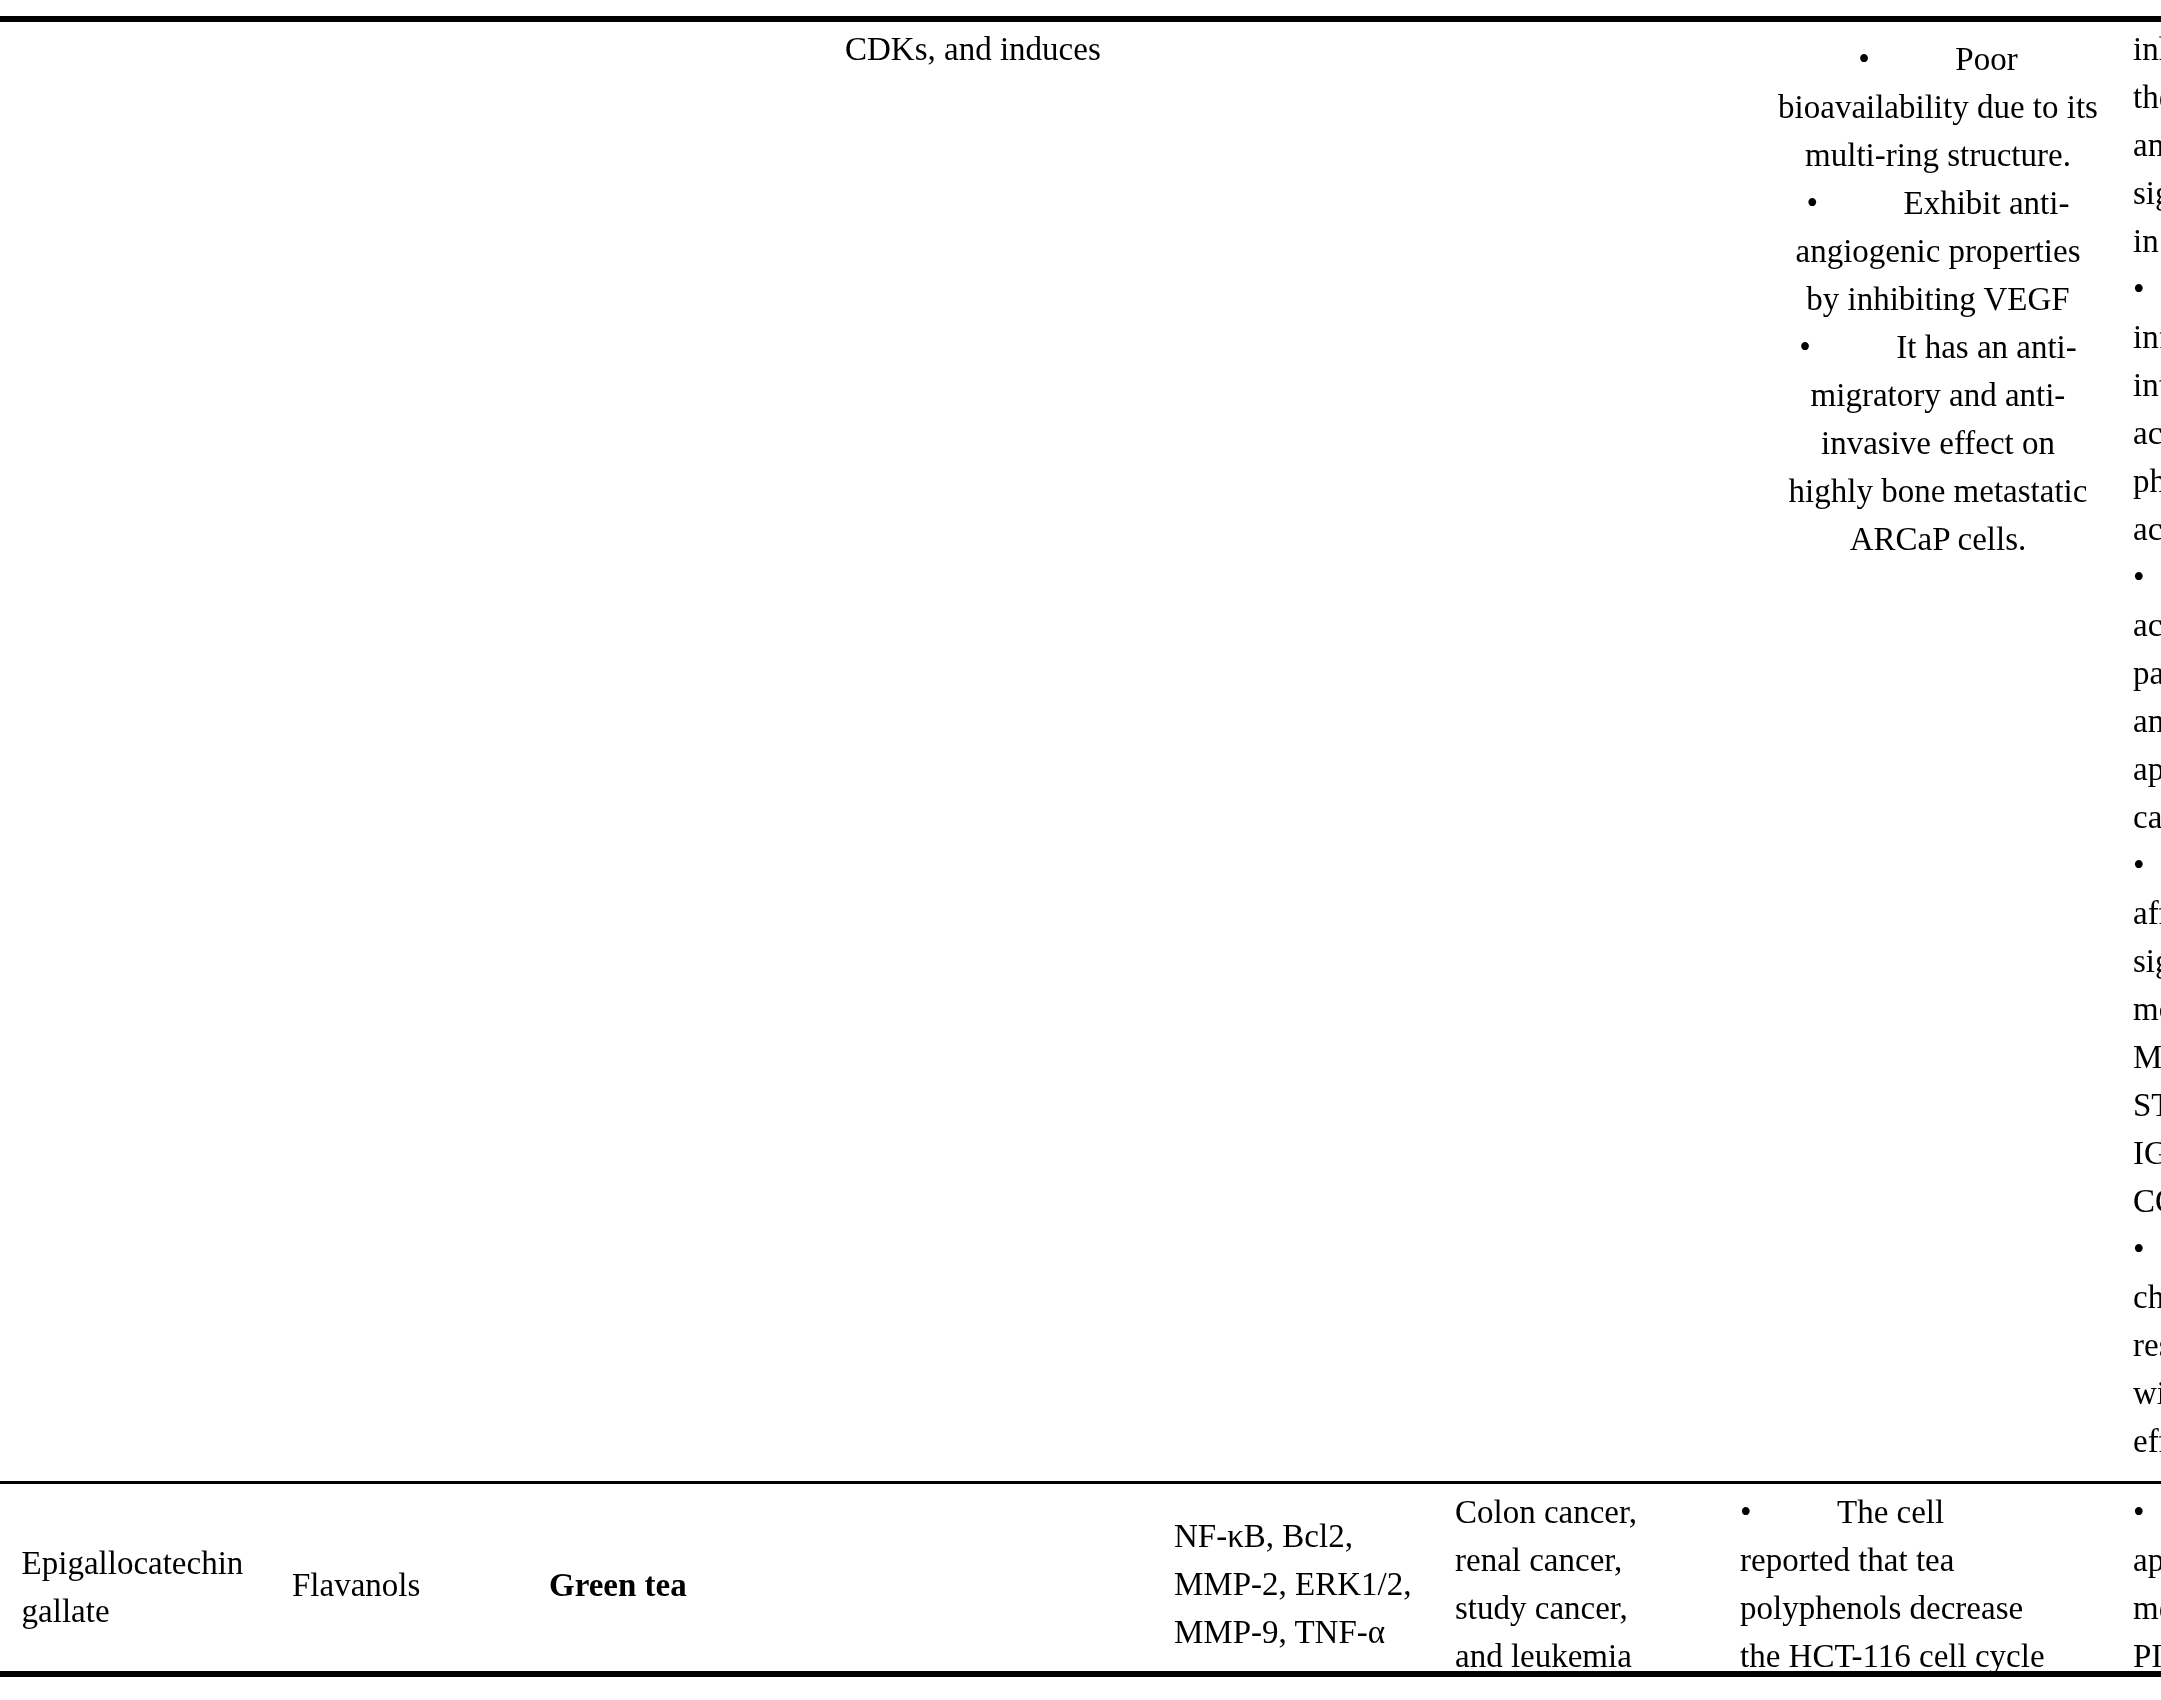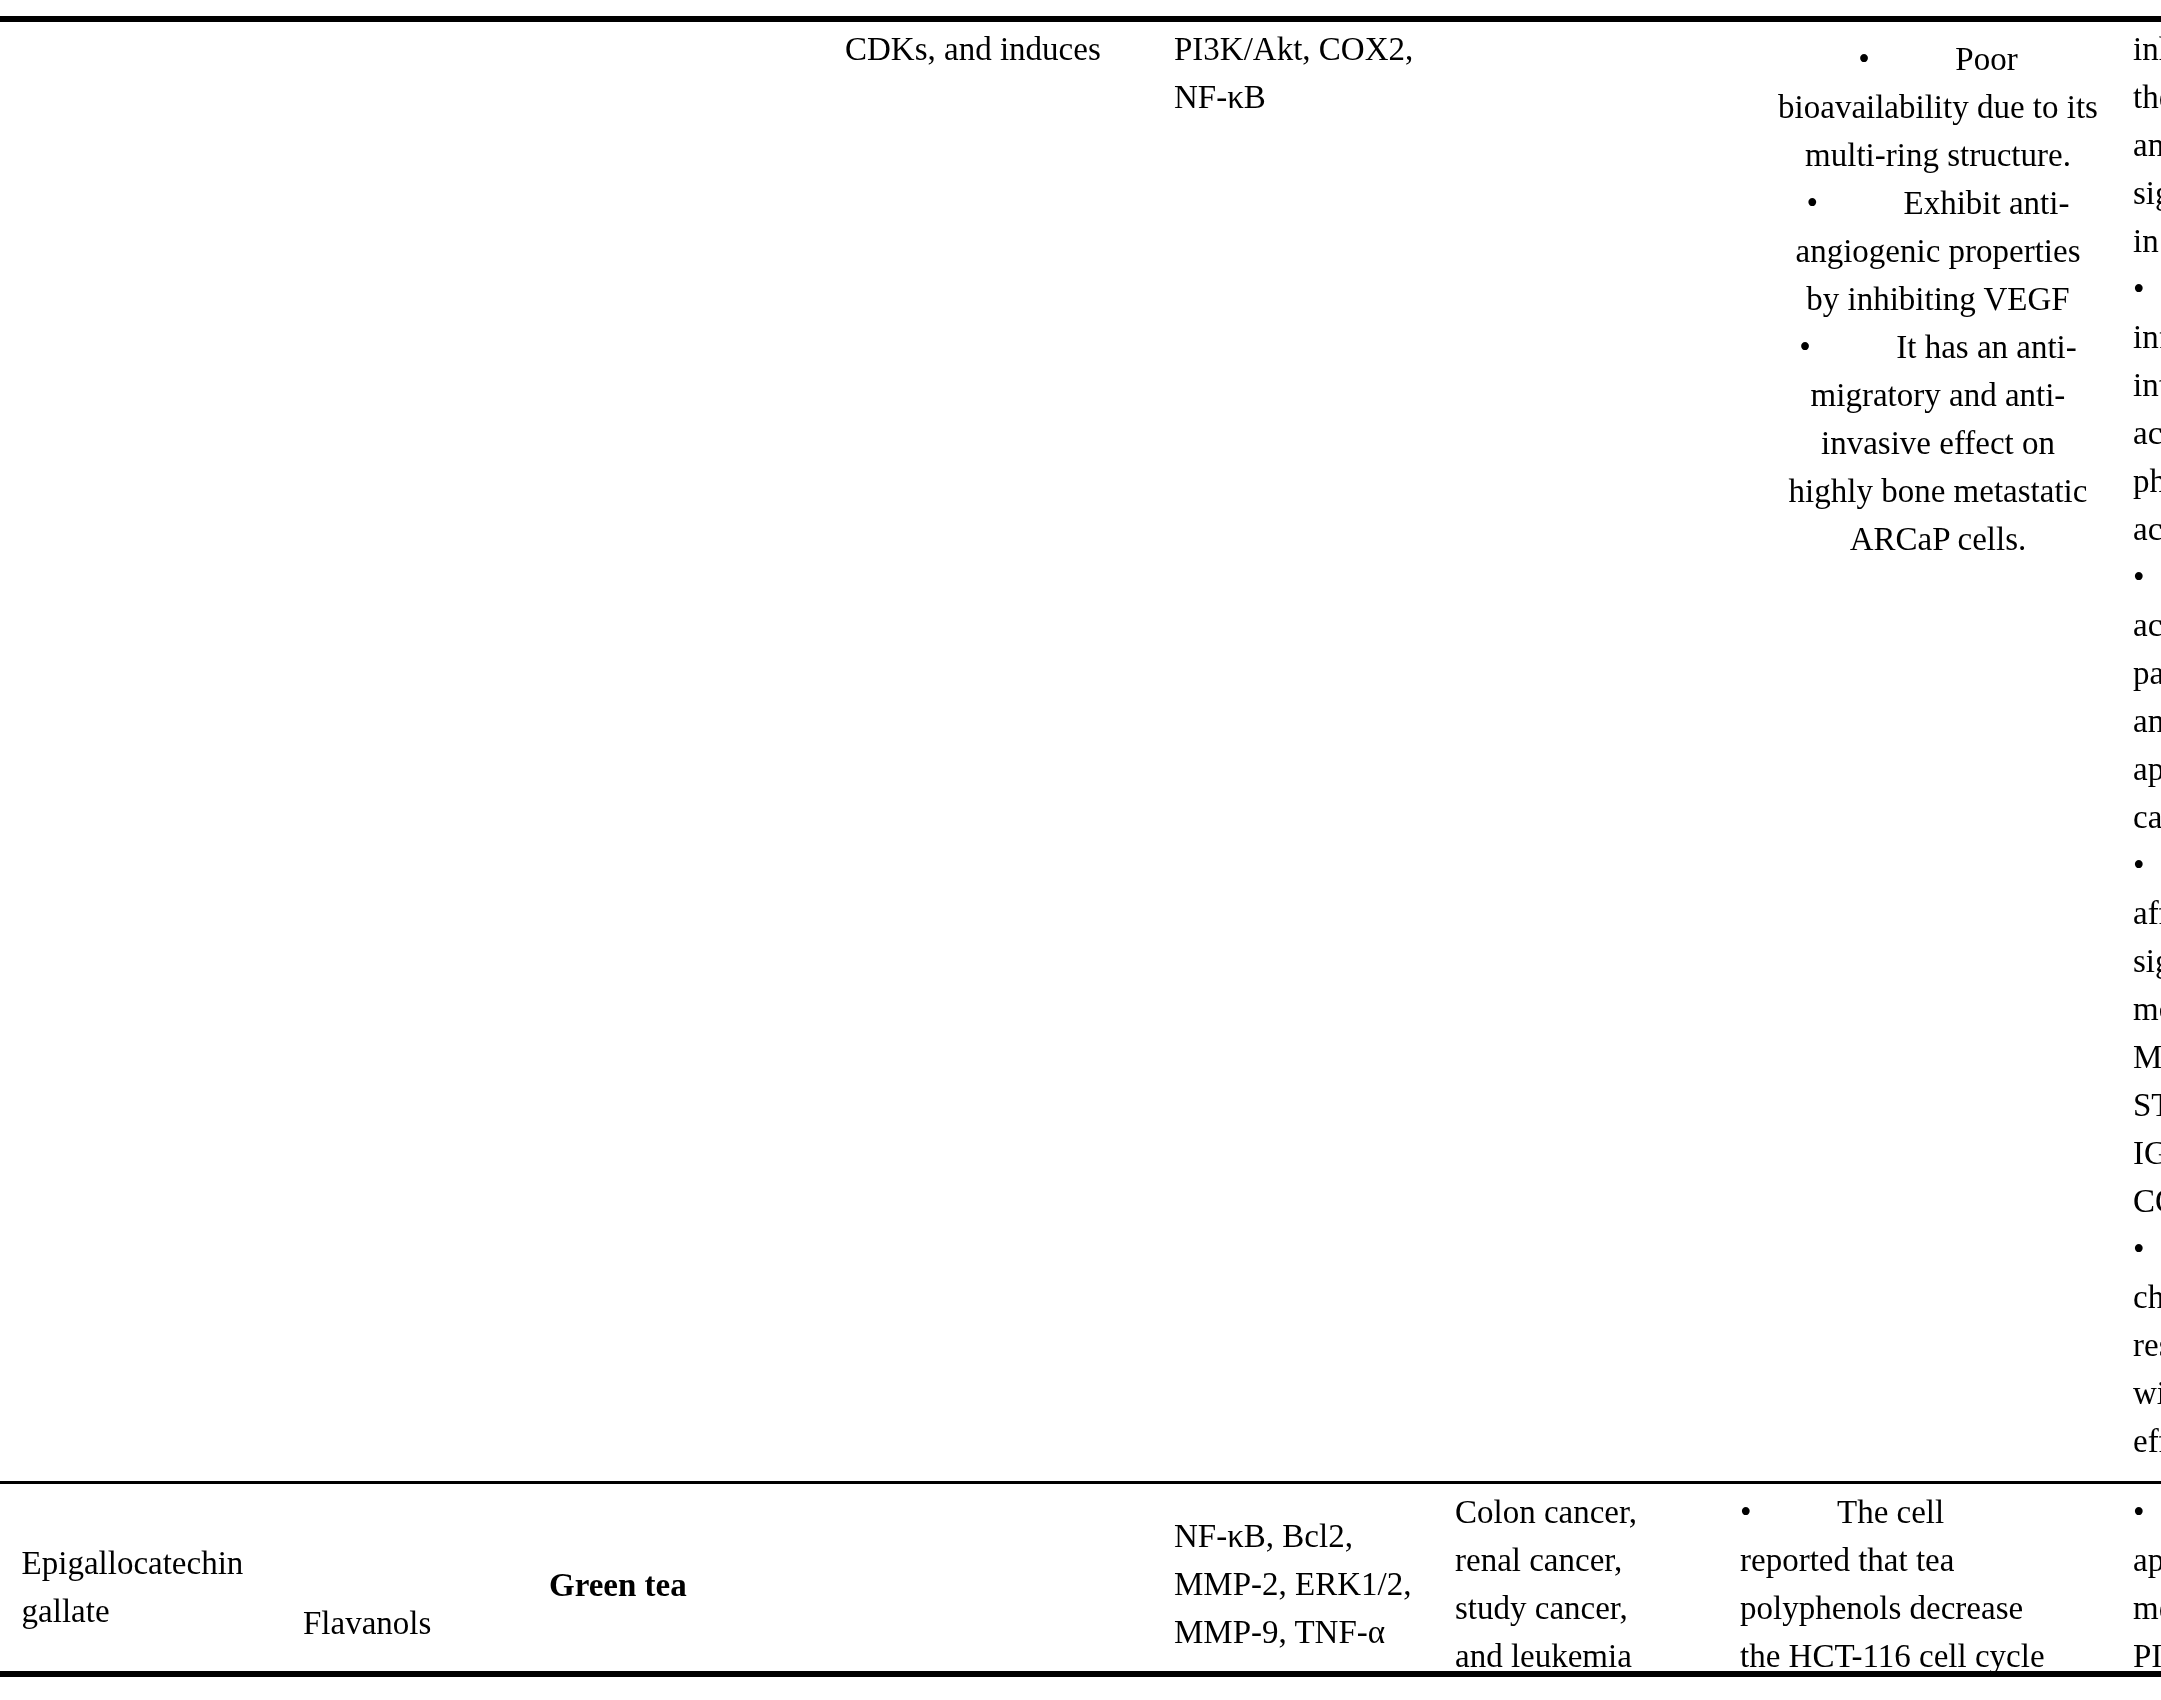--- a/index.html
+++ b/index.html
@@ -36,40 +36,39 @@
   .ln { white-space: pre; tab-size: 97px; -moz-tab-size: 97px; }
 
   
   #c-action  { left: 845px; top: 25px; width: 320px; }
   #c-targets { left: 1174px; top: 25px; width: 281px; }
   #c-limits  { left: 1740px; top: 35px; width: 396px; text-align: center; }
   #c-mech    { left: 2133px; top: 25px; width: 467px; }
 
   
   #e-name    { left: 21.6px;   top: 1539px; width: 281px; }
-  #e-class   { left: 303px;  top: 1561px; width: 233px; margin-top: 38px; }
+  #e-class   { left: 292px;  top: 1561px; width: 233px; }
   #e-source  { left: 549px; top: 1561px; width: 277px; font-weight: bold; }
   #e-action  { left: 845px; top: 1512px; width: 320px; }
   #e-targets { left: 1174px; top: 1512px; width: 281px; }
   #e-cancer  { left: 1455px; top: 1488px; width: 268px; }
   #e-study   { left: 1740px; top: 1488px; width: 396px; }
   #e-mech    { left: 2133px; top: 1488px; width: 467px; }
 </style>
 </head>
 <body>
 
 <div id="page">
 
   <div class="rule" id="rule-top"></div>
   <div class="rule" id="rule-mid"></div>
   <div class="rule" id="rule-bottom"></div>
 
   <div class="cell" id="c-action"><div class="ln">CDKs, and induces</div></div>
 
-  <div class="cell" id="c-targets"><div class="ln">PI3K/Akt, COX2,</div><div class="ln">NF-κB</div></div>
 
   <div class="cell" id="c-limits"><div class="ln">•	Poor</div><div class="ln">bioavailability due to its</div><div class="ln">multi-ring structure.</div><div class="ln">•	Exhibit anti-</div><div class="ln">angiogenic properties</div><div class="ln">by inhibiting VEGF</div><div class="ln">•	It has an anti-</div><div class="ln">migratory and anti-</div><div class="ln">invasive effect on</div><div class="ln">highly bone metastatic</div><div class="ln">ARCaP cells.</div></div>
 
   <div class="cell" id="c-mech"><div class="ln">inhibitors (CDKIs), lower</div><div class="ln">the levels of both cyclins</div><div class="ln">and CDKs, and induce</div><div class="ln">significant cell cycle arrest</div><div class="ln">in cancer cells.</div><div class="ln">•	Additionally, silibinin</div><div class="ln">influences CDK-CDKI</div><div class="ln">interactions, CDK kinase</div><div class="ln">activity, Rb</div><div class="ln">phosphorylation, and E2F</div><div class="ln">activity in cancer cells.</div><div class="ln">•	It also promotes the</div><div class="ln">activation of apoptotic</div><div class="ln">pathways (both extrinsic</div><div class="ln">and intrinsic), leading to</div><div class="ln">apoptotic death in various</div><div class="ln">cancer cell types.</div><div class="ln">•	Moreover, silibinin</div><div class="ln">affects multiple cellular</div><div class="ln">signaling pathways and</div><div class="ln">molecules, including EGFR,</div><div class="ln">MAPKs, AP1, HIF-1α,</div><div class="ln">STATs, PI3K/Akt, β-catenin,</div><div class="ln">IGF-IGFBP3, NF-κB, and</div><div class="ln">COX2.</div><div class="ln">•	These molecular</div><div class="ln">changes are largely</div><div class="ln">responsible for silibinin's</div><div class="ln">wide range of biological</div><div class="ln">effects.</div></div>
 
   <div class="cell" id="e-name"><div class="ln">Epigallocatechin</div><div class="ln">gallate</div></div>
 
   <div class="cell" id="e-class"><div class="ln">Flavanols</div></div>
 
   <div class="cell" id="e-source"><div class="ln">Green tea</div></div>

